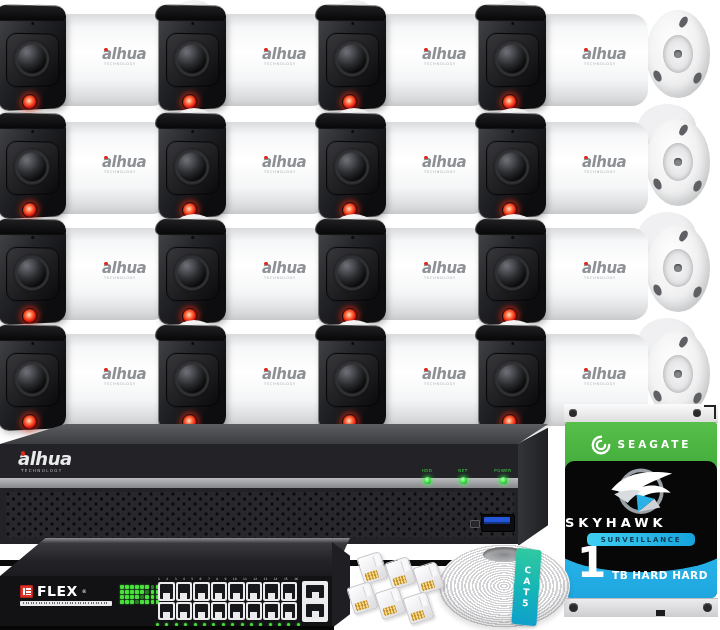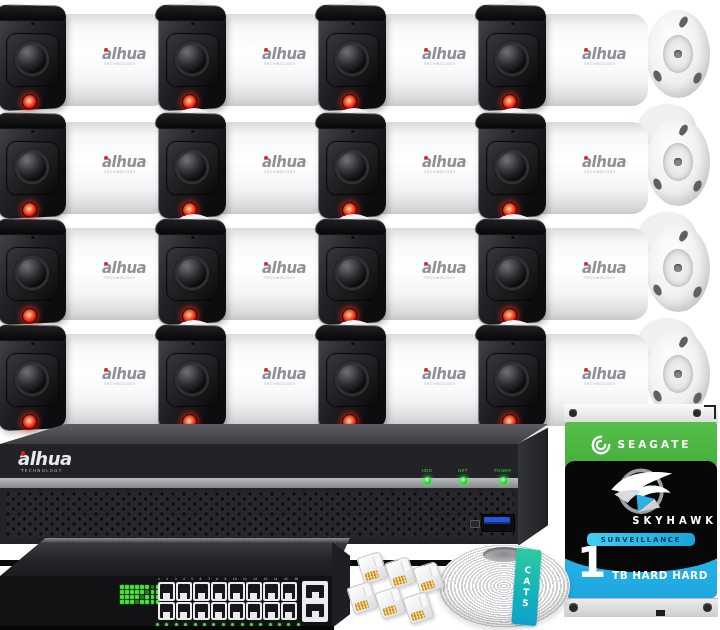--- a/index.html
+++ b/index.html
@@ -167,22 +167,22 @@
     display:flex;align-items:flex-start;justify-content:center;gap:5px;padding-top:12px;
     box-sizing:border-box}
   .seagate-text{font-size:10.5px;font-weight:bold;color:#fff;letter-spacing:3px;margin-top:4px}
   .band-black{position:absolute;left:0;top:39px;right:0;height:80px;background:#070708;
     border-radius:9px 9px 0 0;z-index:2}
   .band-blue{position:absolute;left:0;top:112px;right:0;bottom:0;z-index:1;
     background:linear-gradient(180deg,#2cb9ec,#1fa6df)}
   .black-curve{position:absolute;left:-14px;right:-14px;top:92px;height:58px;background:#070708;
     border-radius:50%;z-index:2}
   .hawk{position:absolute;left:50%;top:41px;transform:translateX(-50%);z-index:3}
-  .skyhawk{position:absolute;left:0;right:0;top:93px;text-align:right;z-index:3;
-    font-size:10px;font-weight:bold;color:#fff;letter-spacing:4px}
+  .skyhawk{position:absolute;left:0;right:0;top:93px;text-align:left;z-index:3;
+    font-size:13px;font-weight:bold;color:#fff;letter-spacing:4px}
   .surv-pill{position:absolute;left:50%;top:111px;transform:translateX(-50%);z-index:3;
     width:108px;height:13px;border-radius:5px;
     background:linear-gradient(90deg,#41d0f3,#16a3dc);
     display:flex;align-items:center;justify-content:center;
     font-size:7px;font-weight:bold;color:#083a52;letter-spacing:1.8px}
   .cap-one{position:absolute;left:12px;top:120px;z-index:3;font-size:42px;font-weight:bold;
     color:#fff;line-height:1}
   .cap-unit{position:absolute;left:47px;top:147px;z-index:3;font-size:10.5px;font-weight:bold;
     color:#fff;letter-spacing:.5px}
   .hdd-bottom{position:absolute;left:0;top:194px;width:154px;height:18px;
@@ -554,20 +554,28 @@
       <div class="usb-mark"></div>
     </div>
     <div class="dvr-base"></div>
   </div>
   <div class="dvr-side"></div>
 </div>
 
 <div class="sw">
   <div class="sw-topface"></div>
   <div class="sw-front">
+    <div class="flex-label">
+      <div class="flex-row">
+        <span class="flex-icon"></span>
+        <span class="flex-text">FLEX</span>
+        <span class="flex-reg">®</span>
+      </div>
+      <div class="flex-strip"></div>
+    </div>
     <div class="led-matrix">
         <span></span>
         <span></span>
         <span></span>
         <span></span>
         <span></span>
         <span></span>
         <span></span>
         <span></span>
         <span></span>

